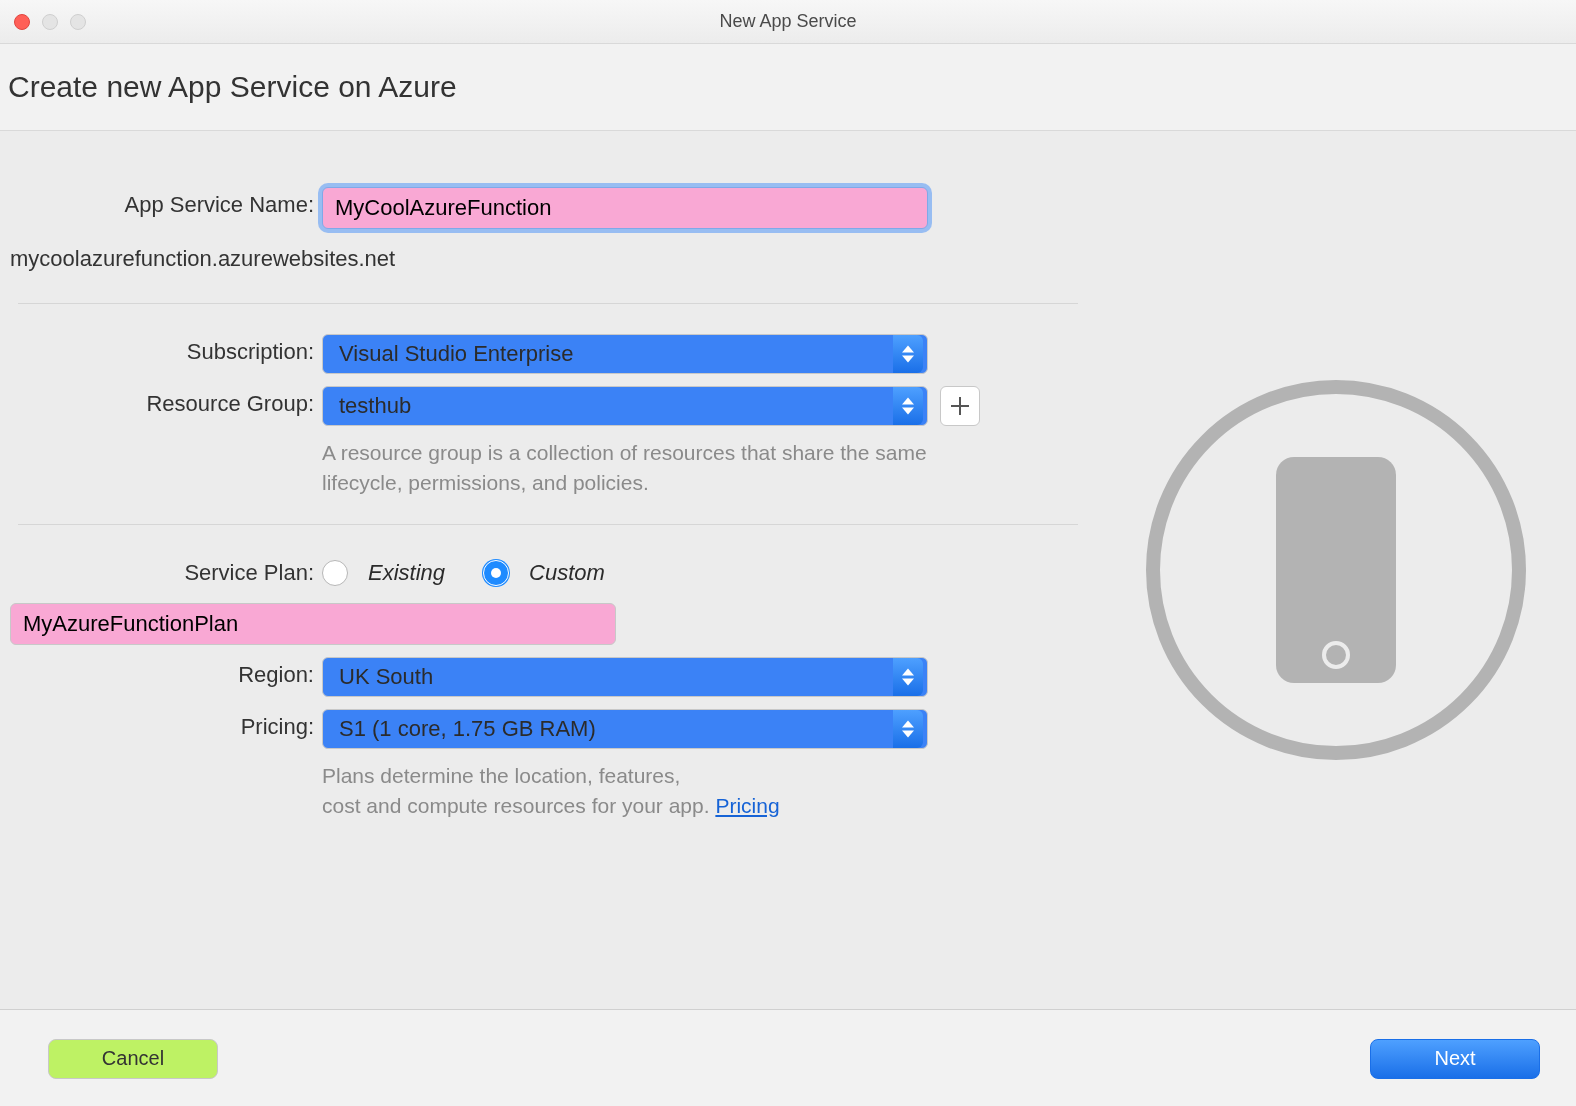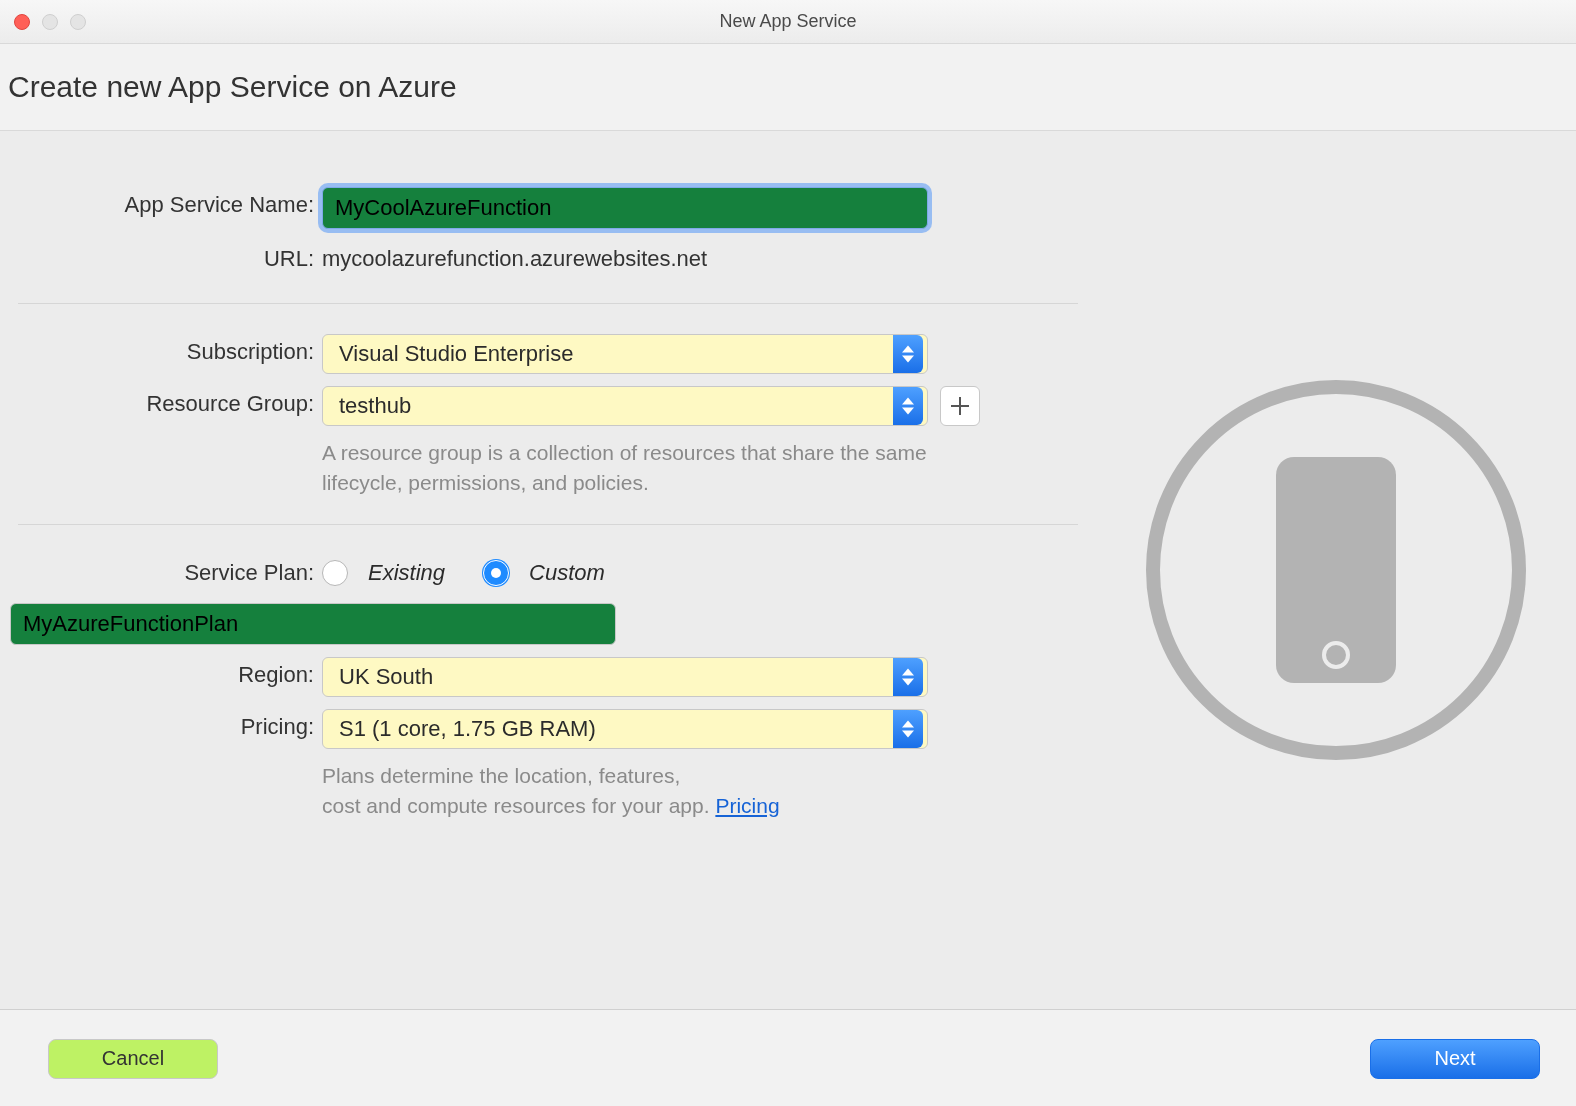--- a/index.html
+++ b/index.html
@@ -10,25 +10,25 @@
   .dot.red { background:#ff5f57; border:1px solid #e04640; }
   .dot.grey { background:#e4e4e4; border:1px solid #cfcfcf; }
   .title { position:absolute; left:0; right:0; text-align:center; font-size:18px; color:#4a4a4a; }
   .header { padding:26px 34px 26px 8px; border-bottom:1px solid #d9d9d9; background:#f2f2f2; font-size:30px; color:#333; }
   .content { display:flex; height:calc(1106px - 44px - 86px - 98px); background:#ececec; }
   .form-col { flex:1; padding:56px 10px 10px 10px; }
   .illus-col { width:480px; display:flex; align-items:center; justify-content:center; }
   .row { display:flex; align-items:flex-start; margin-bottom:12px; }
   .row .lab { width:312px; text-align:right; padding-right:8px; font-size:22px; color:#333; line-height:36px; }
   .row .field { flex:0 0 auto; display:flex; align-items:center; gap:12px; }
-  .tinput { width:606px; height:42px; border:1px solid #c8c8c8; border-radius:6px; background:#15803d; font-size:22px; padding:8px 12px; outline:none; }
+  .tinput { width:606px; height:42px; border:1px solid #c8c8c8; border-radius:6px; background:#f9a8d4; font-size:22px; padding:8px 12px; outline:none; }
   .tinput.focused { box-shadow:0 0 0 4px rgba(84,151,247,0.55); border-color:#7fa9e8; }
   .static { font-size:22px; color:#333; line-height:36px; }
   .helper { font-size:21px; color:#8a8a8a; line-height:30px; max-width:610px; }
-  .macselect { width:606px; height:40px; border:1px solid #c8c8c8; border-radius:6px; background:#fef9c3; display:flex; align-items:center; padding:0 4px 0 16px; font-size:22px; position:relative; cursor:default; }
+  .macselect { width:606px; height:40px; border:1px solid #c8c8c8; border-radius:6px; background:#3b82f6; display:flex; align-items:center; padding:0 4px 0 16px; font-size:22px; position:relative; cursor:default; }
   .macselect .sel-label { flex:1; }
   .sel-caps { width:30px; height:100%; border-top-right-radius:6px; border-bottom-right-radius:6px; background:linear-gradient(#4ea0ff,#1a6fe8); display:flex; flex-direction:column; align-items:center; justify-content:center; gap:2px; }
   .sel-caps svg { width:12px; height:8px; }
   .plusbtn { width:40px; height:40px; border:1px solid #c8c8c8; border-radius:6px; background:#fff; display:flex; align-items:center; justify-content:center; font-size:26px; color:#4a4a4a; cursor:default; }
   .divider { height:1px; background:#d6d6d6; margin:26px 8px 30px 8px; }
   .radio-row .field { height:36px;font-style:italic; }
   .radio { width:26px; height:26px; border-radius:50%; border:1.5px solid #b7b7b7; background:#fff; display:inline-flex; align-items:center; justify-content:center; margin-right:8px; }
   .radio.selected { border-color:#fff; background:#1f8bff; box-shadow:0 0 0 1px #1f8bff; }
   .radio.selected .pip { width:10px; height:10px; border-radius:50%; background:#fff; }
   .radio-lab { font-size:22px; margin-right:26px; }
@@ -60,21 +60,20 @@
   <div class="form-col">
 
     <div class="row">
       <div class="lab">App Service Name:</div>
       <div class="field">
         <input class="tinput focused" value="MyCoolAzureFunction" style="">
       </div>
     </div>
 
     <div class="row">
-      <div class="lab">URL:</div>
       <div class="field">
         <span class="static">mycoolazurefunction.azurewebsites.net</span>
       </div>
     </div>
 
     <div class="divider"></div>
 
     <div class="row">
       <div class="lab">Subscription:</div>
       <div class="field">

